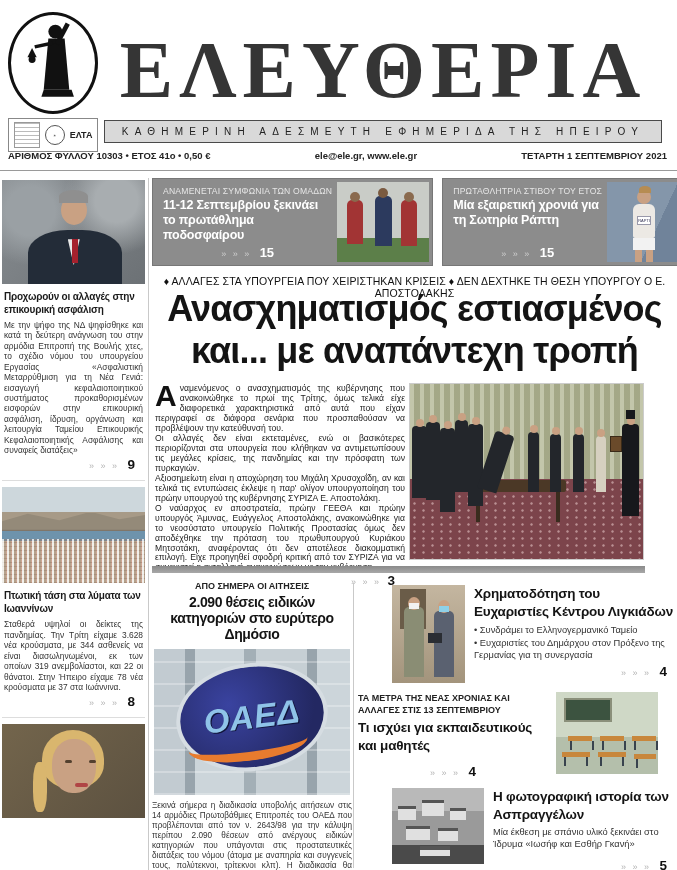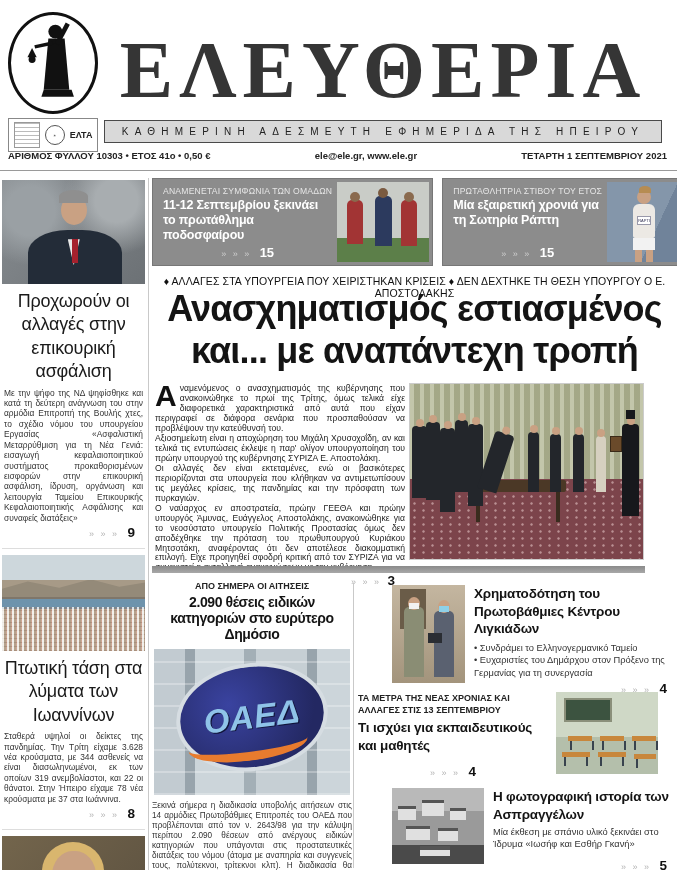--- a/index.html
+++ b/index.html
@@ -30,21 +30,21 @@
   .teaser-photo { width:92px; height:80px; margin:3px; position:relative; overflow:hidden; flex:none; }
 
   
   .pgref { text-align:right; padding-right:10px; }
   .pgref .chev { color:#b3b3b3; font-size:9px; letter-spacing:2px; }
   .pgref .num { color:#111; font-weight:bold; font-size:13.5px; margin-left:4px; }
   .pgref.center { text-align:center; padding-right:0; }
 
   
   .left-col { position:absolute; left:0; top:178px; width:149px; height:692px; border-right:1px solid #c9c9c9; padding:2px 3px 0 2px; }
-  .lc-title { text-align:center; font-size:18px; font-weight:normal; line-height:1.3; letter-spacing:-0.2px; margin:6px 2px 4px; color:#1a1a1a; }
+  .lc-title { font-size:10px; font-weight:bold; line-height:1.3; letter-spacing:-0.2px; margin:6px 2px 4px; color:#1a1a1a; }
   .lc-body { font-size:8.4px; line-height:1.24; text-align:justify; color:#333; padding:0 2px; }
   .lc-sep { border-top:1px solid #ddd; margin:7px 0 6px; }
   .lc-photo { position:relative; width:100%; overflow:hidden; }
 
   
   .main-kicker { position:absolute; left:152px; top:275px; width:525px; text-align:center; font-size:10.5px; font-weight:normal; color:#111; letter-spacing:0.1px; }
   .main-headline { position:absolute; left:152px; top:288px; width:525px; text-align:center; font-weight:bold; font-size:36px; line-height:1.18; letter-spacing:-0.8px; color:#141414; }
   .main-article { position:absolute; left:155px; top:384px; width:250px; font-size:8.6px; line-height:1.16; text-align:justify; color:#222; }
   .main-article p { margin:0; }
   .dropcap { float:left; font-size:30px; line-height:24px; font-weight:bold; padding-right:3px; color:#111; }
@@ -222,22 +222,22 @@
   </aside>
 
   <div class="main-kicker">♦ ΑΛΛΑΓΕΣ ΣΤΑ ΥΠΟΥΡΓΕΙΑ ΠΟΥ ΧΕΙΡΙΣΤΗΚΑΝ ΚΡΙΣΕΙΣ ♦ ΔΕΝ ΔΕΧΤΗΚΕ ΤΗ ΘΕΣΗ ΥΠΟΥΡΓΟΥ Ο Ε. ΑΠΟΣΤΟΛΑΚΗΣ</div>
   <div class="main-headline">
     <div>Ανασχηματισμός εστιασμένος</div>
     <div>και... με αναπάντεχη τροπή</div>
   </div>
 
   <div class="main-article">
     <p><span class="dropcap">Α</span><span>ναμενόμενος ο ανασχηματισμός της κυβέρνησης που ανακοινώθηκε το πρωί της Τρίτης, όμως τελικά είχε διαφορετικά χαρακτηριστικά από αυτά που είχαν περιγραφεί σε διάφορα σενάρια που προσπαθούσαν να προβλέψουν την κατεύθυνσή του.</span></p>
+    <p>Οι αλλαγές δεν είναι εκτεταμένες, ενώ οι βασικότερες περιορίζονται στα υπουργεία που κλήθηκαν να αντιμετωπίσουν τις μεγάλες κρίσεις, της πανδημίας και την πρόσφατη των πυρκαγιών.</p>
     <p>Αξιοσημείωτη είναι η αποχώρηση του Μιχάλη Χρυσοχοΐδη, αν και τελικά τις εντυπώσεις έκλεψε η παρ' ολίγον υπουργοποίηση του πρώην υπουργού της κυβέρνησης ΣΥΡΙΖΑ Ε. Αποστολάκη.</p>
-    <p>Οι αλλαγές δεν είναι εκτεταμένες, ενώ οι βασικότερες περιορίζονται στα υπουργεία που κλήθηκαν να αντιμετωπίσουν τις μεγάλες κρίσεις, της πανδημίας και την πρόσφατη των πυρκαγιών.</p>
     <p>Ο ναύαρχος εν αποστρατεία, πρώην ΓΕΕΘΑ και πρώην υπουργός Άμυνας, Ευάγγελος Αποστολάκης, ανακοινώθηκε για το νεοσύστατο υπουργείο Πολιτικής Προστασίας όμως δεν αποδέχθηκε την πρόταση του πρωθυπουργού Κυριάκου Μητσοτάκη, αναφέροντας ότι δεν αποτέλεσε διακομματική επιλογή. Είχε προηγηθεί σφοδρή κριτική από τον ΣΥΡΙΖΑ για να συνεχιστεί η ανταλλαγή ανακοινώσεων με την κυβέρνηση...</p>
     <div class="pgref">
       <span class="chev">» » »</span>
       <span class="num">3</span>
     </div>
   </div>
 
   <div class="main-photo">
     <div class="ph-swearing">
       <div class="abs curtains"></div>
@@ -290,21 +290,21 @@
       <div class="abs" style="left:8px;top:4px;width:26px;height:40px;background:#6a5c48;"></div>
       <div class="abs" style="left:12px;top:22px;width:20px;height:70px;background:#8a8d74;border-radius:5px 5px 0 0;"></div>
       <div class="abs" style="left:16px;top:12px;width:12px;height:13px;border-radius:50%;background:#c9a183;"></div>
       <div class="abs" style="left:17px;top:18px;width:10px;height:6px;background:#f2f2f2;"></div>
       <div class="abs" style="left:42px;top:26px;width:20px;height:66px;background:#5a6170;border-radius:5px 5px 0 0;"></div>
       <div class="abs" style="left:46px;top:15px;width:12px;height:13px;border-radius:50%;background:#c9a183;"></div>
       <div class="abs" style="left:47px;top:21px;width:10px;height:6px;background:#8fd0e8;"></div>
       <div class="abs" style="left:36px;top:48px;width:14px;height:10px;background:#2a2d33;"></div>
     </div>
     <div style="padding-left:9px;">
-      <h2 class="rc-title">Χρηματοδότηση του Πρωτοβάθμιες Κέντρου Λιγκιάδων</h2>
+      <h2 class="rc-title">Χρηματοδότηση του Ευχαριστίες Κέντρου Λιγκιάδων</h2>
       <ul class="rc-bullets">
         <li>Συνδράμει το Ελληνογερμανικό Ταμείο</li>
         <li>Ευχαριστίες του Δημάρχου στον Πρόξενο της Γερμανίας για τη συνεργασία</li>
       </ul>
       <div class="pgref">
         <span class="chev">» » »</span>
         <span class="num">4</span>
       </div>
     </div>
   </article>

